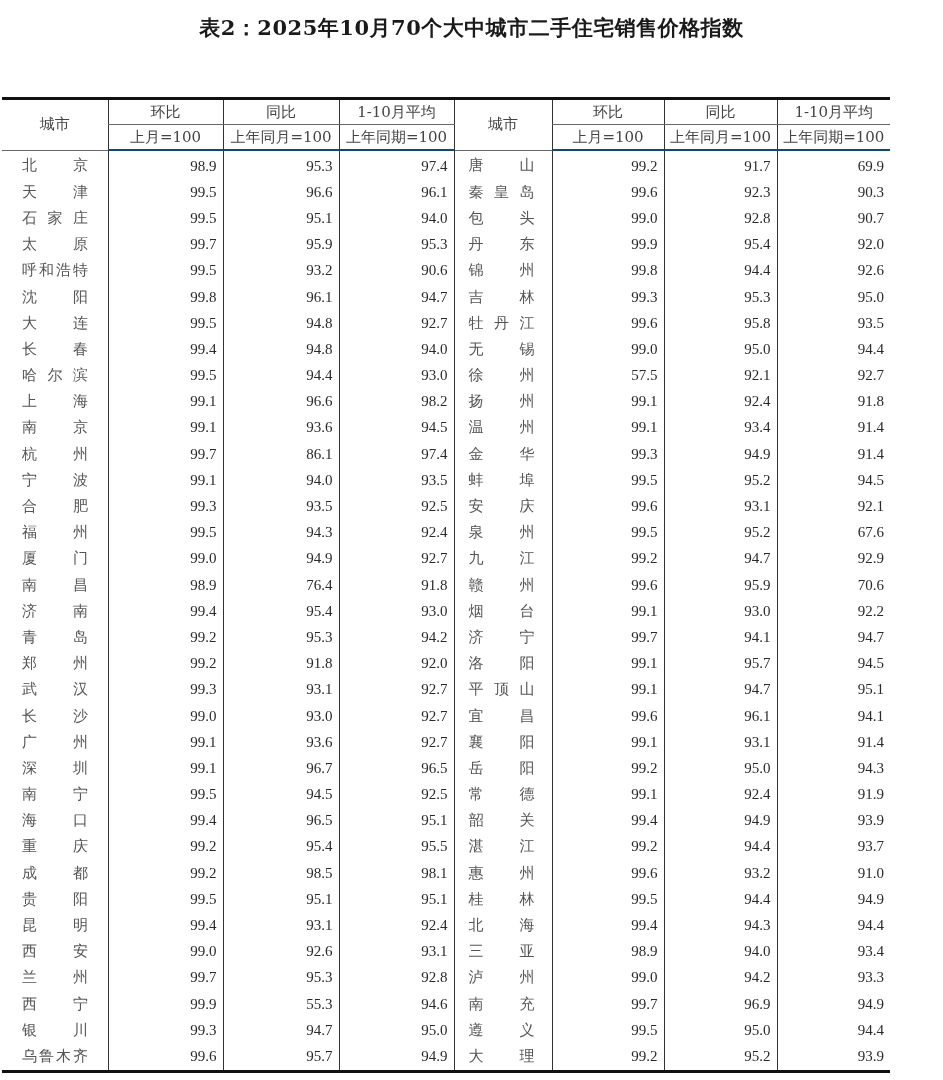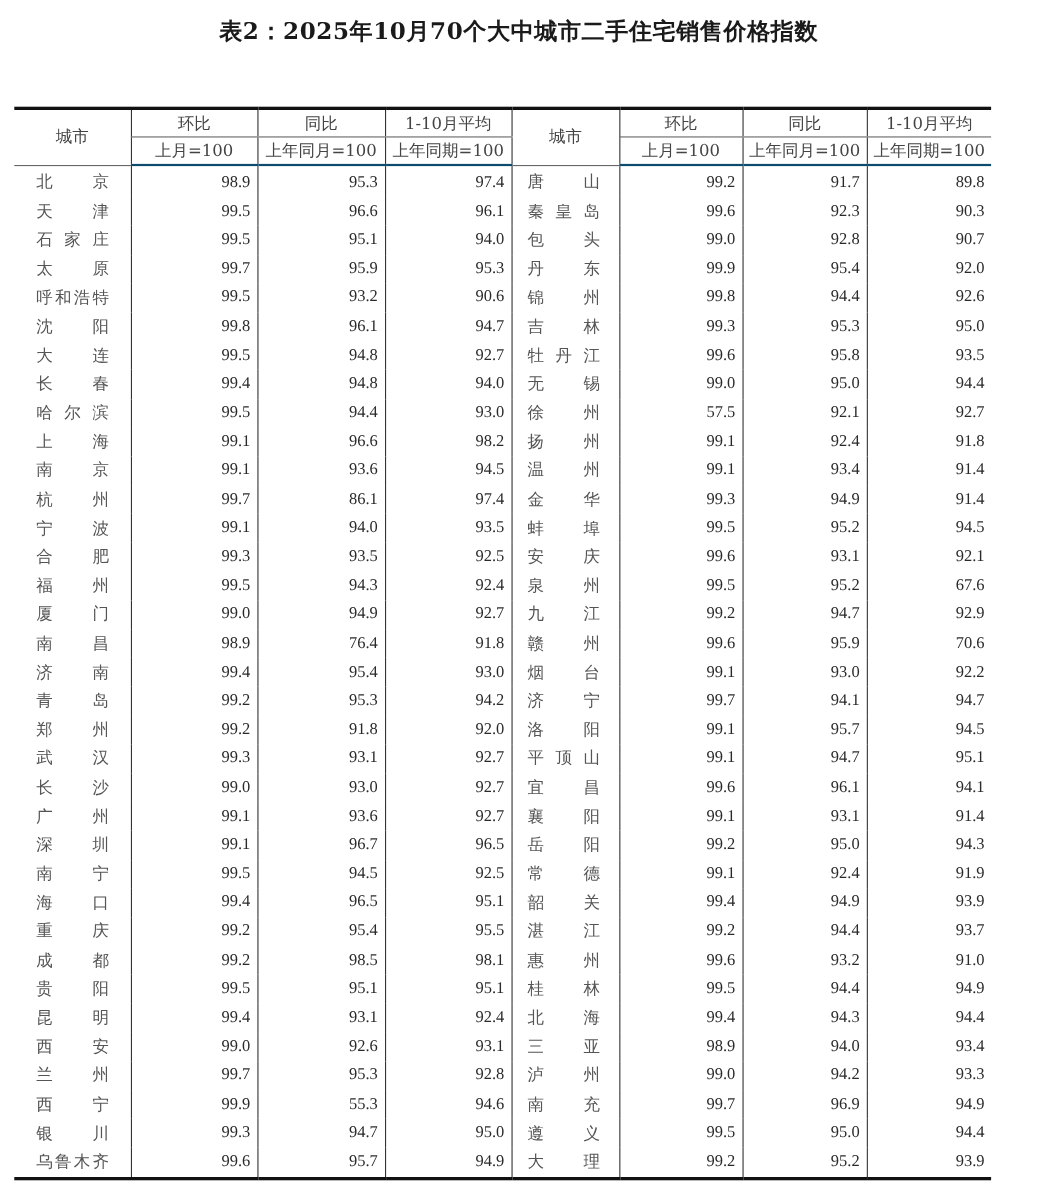--- a/index.html
+++ b/index.html
@@ -1,20 +1,20 @@
 <!DOCTYPE html>
 <html><head>
 <meta charset="utf-8">
 <style>
   html, body { margin: 0; padding: 0; background: #ffffff; }
   body { width: 943px; height: 1080px; position: relative; overflow: hidden;
          font-family: "DejaVu Serif", "Liberation Serif", serif; color: #2a2a2a; }
   .title { position: absolute; left: 0; top: 14px; width: 943px; text-align: center;
            font-size: 21px; font-weight: bold; color: #1a1a1a; letter-spacing: 0.5px; }
-  table.idx { position: absolute; left: 13px; top: 97px; border-collapse: collapse;
+  table.idx { position: absolute; left: 2px; top: 97px; border-collapse: collapse;
               table-layout: fixed; width: 888px; }
   table.idx col.city { width: 106px; }
   table.idx col.c1 { width: 115px; }
   table.idx col.c2 { width: 116px; }
   table.idx col.c3 { width: 115px; }
   table.idx col.city2 { width: 98px; }
   table.idx col.d1 { width: 112px; }
   table.idx col.d2 { width: 113px; }
   table.idx col.d3 { width: 113px; }
   thead tr.h1 th { border-top: 3px solid #111; }
@@ -81,21 +81,21 @@
         <td class="num">95.3</td>
         <td class="num">97.4</td>
         <td class="cityname2">
           <div class="cn">
             <span>唐</span>
             <span>山</span>
           </div>
         </td>
         <td class="num">99.2</td>
         <td class="num">91.7</td>
-        <td class="num">89.8</td>
+        <td class="num">69.9</td>
       </tr>
       <tr>
         <td class="first cityname">
           <div class="cn">
             <span>天</span>
             <span>津</span>
           </div>
         </td>
         <td class="num">99.5</td>
         <td class="num">96.6</td>

